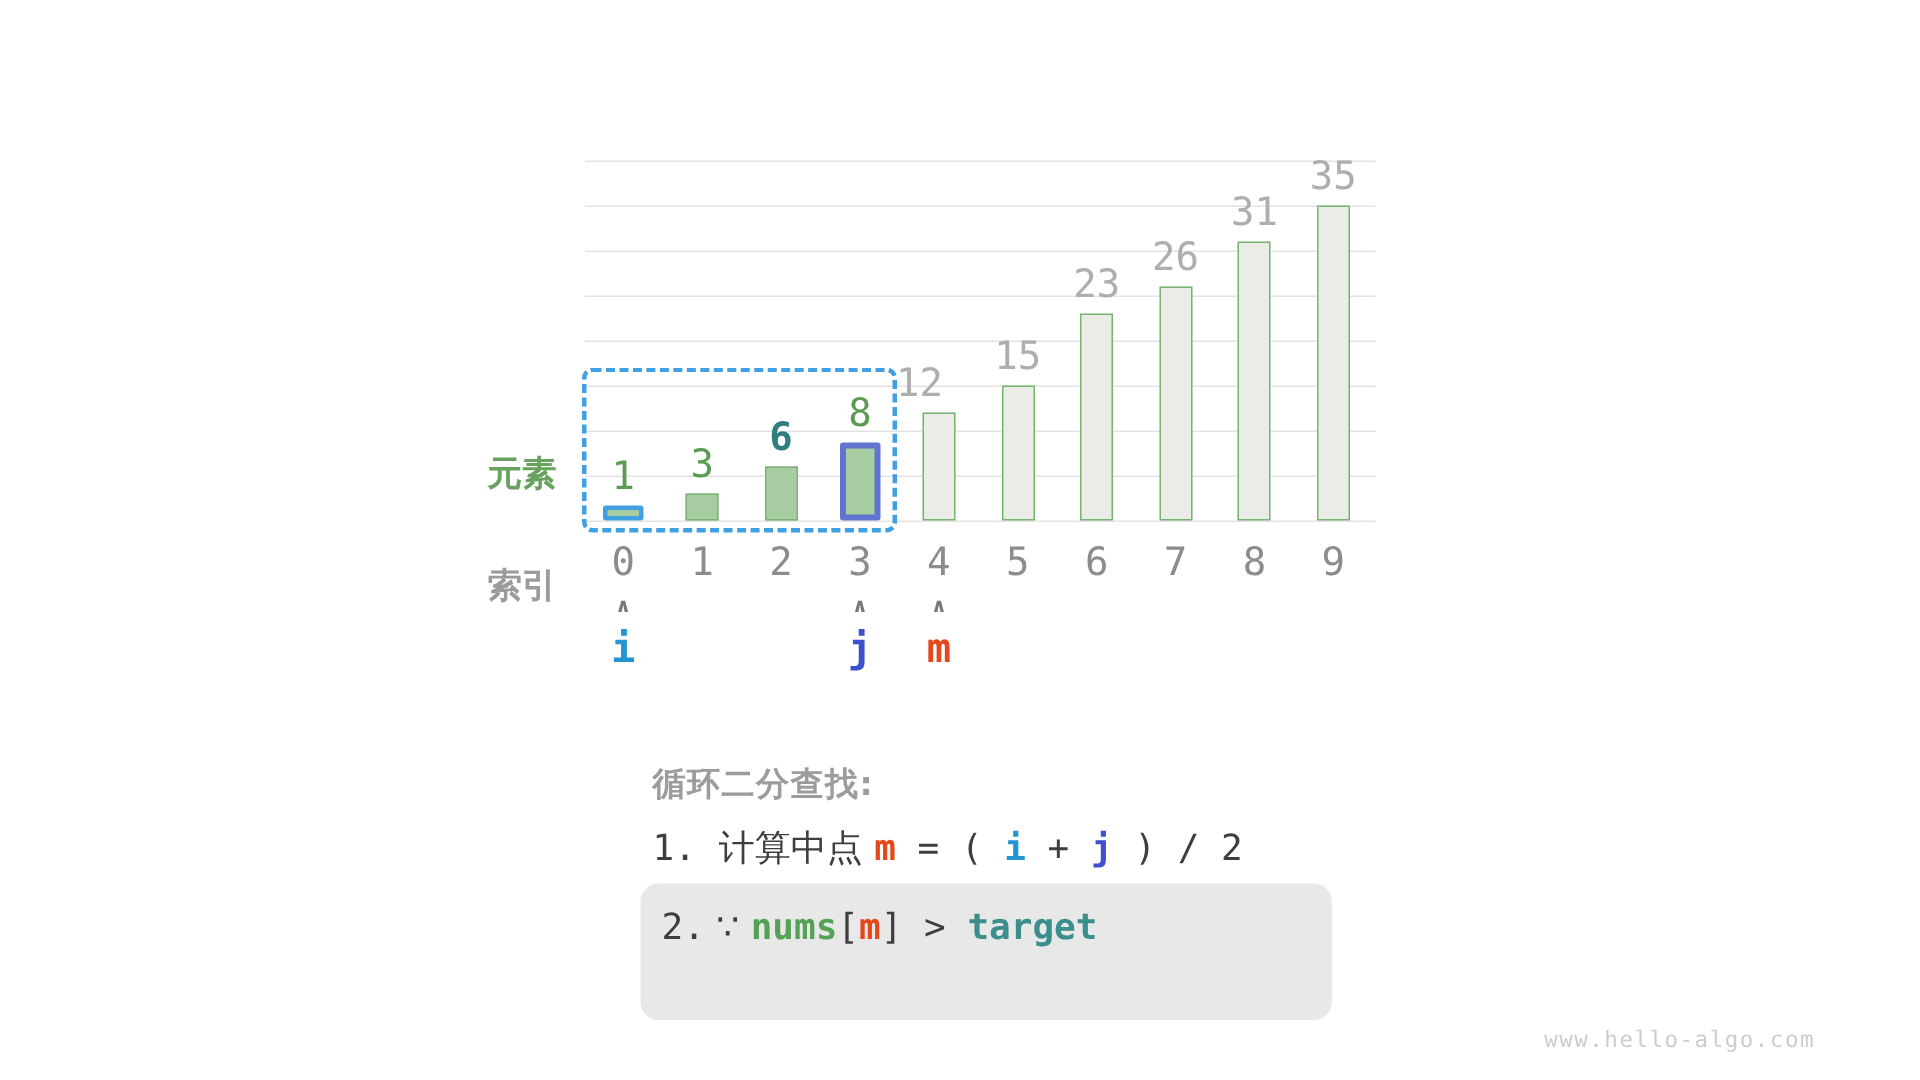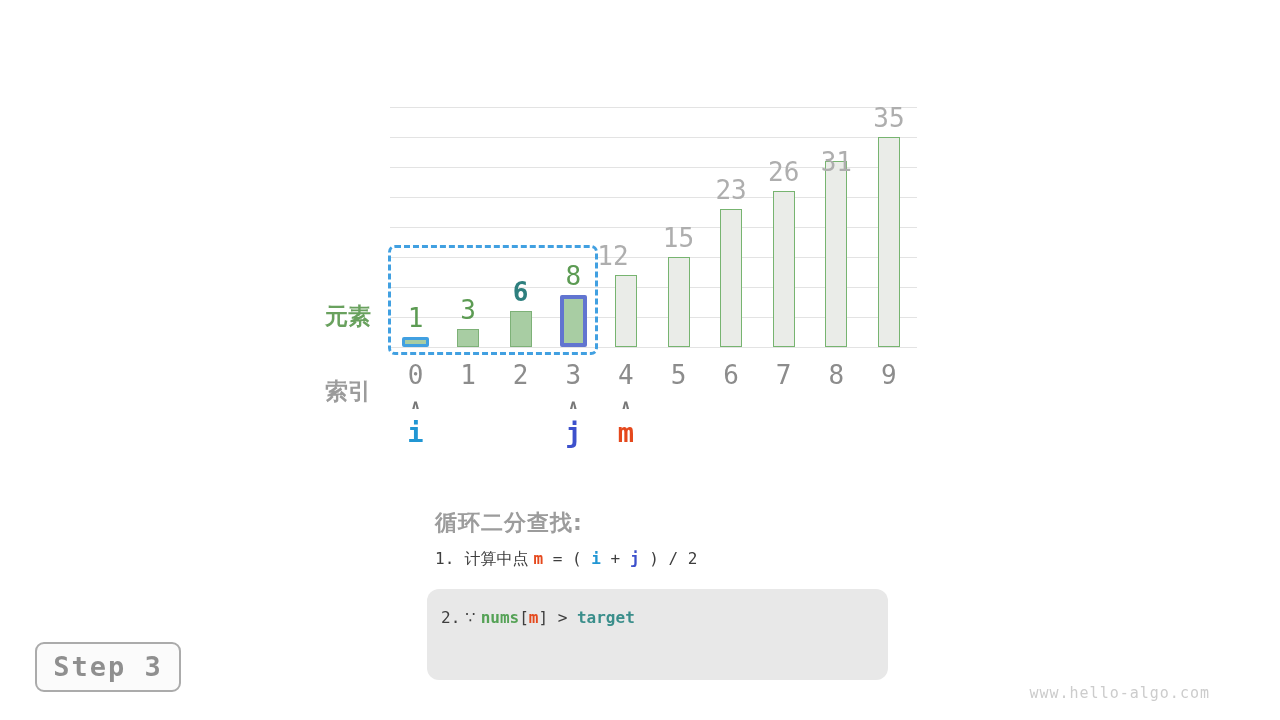--- a/index.html
+++ b/index.html
@@ -17,21 +17,21 @@
   .idx-label{position:absolute;width:64px;text-align:center;font-size:26px;line-height:28px;
     font-family:"DejaVu Sans Mono",monospace;}
   .caret{position:absolute;width:40px;text-align:center;font-size:13px;line-height:14px;
     color:#777777;font-weight:bold;}
   .ptr{position:absolute;width:40px;text-align:center;font-size:27px;line-height:30px;
     font-family:"DejaVu Sans Mono",monospace;font-weight:bold;}
   .axis-label{position:absolute;width:60px;text-align:center;font-size:23px;line-height:26px;font-weight:bold;}
   .range-rect{position:absolute;box-sizing:border-box;border:3px dashed #41A0E1;border-radius:7px;}
   .desc-title{position:absolute;left:435px;top:496px;font-size:22px;font-weight:bold;
     color:#9C9C9C;letter-spacing:1px;white-space:pre;margin-top:12px;}
-  .rich-line{white-space:pre;font-size:16px;color:#3E3E3E;}
+  .rich-line{white-space:pre;font-size:24px;color:#3E3E3E;}
   #line1{position:absolute;left:435px;top:549px;}
   .desc-box{position:absolute;left:427px;top:589px;width:461px;height:91px;background:#E8E8E8;
     border-radius:12px;padding:12px 0 0 14px;box-sizing:border-box;}
   .desc-box .rich-line{line-height:34px;}
   #lineB{padding-left:34px;}
   .step-badge{position:absolute;left:35px;top:642px;width:146px;height:50px;background:#FBFBFB;
     border:2px solid #ABABAB;border-radius:9px;box-sizing:border-box;text-align:center;}
   .step-badge span{font-family:"DejaVu Sans Mono",monospace;font-weight:bold;font-size:27px;
     line-height:46px;color:#8F8F8F;letter-spacing:2px;}
   .watermark{position:absolute;right:70px;top:684px;font-family:"DejaVu Sans Mono",monospace;
@@ -70,21 +70,21 @@
       <div class="bar" style="left: 667.5px; top: 257px; width: 22px; height: 90px; background: rgb(234, 236, 232); border: 1.5px solid rgb(119, 180, 112);"></div>
       <div class="bar-label" style="left: 646.5px; top: 223px; color: rgb(174, 174, 174);">15</div>
       <div class="idx-label" style="left: 646.5px; top: 361px; color: rgb(140, 140, 140);">5</div>
       <div class="bar" style="left: 720.1px; top: 209px; width: 22px; height: 138px; background: rgb(234, 236, 232); border: 1.5px solid rgb(119, 180, 112);"></div>
       <div class="bar-label" style="left: 699.1px; top: 175px; color: rgb(174, 174, 174);">23</div>
       <div class="idx-label" style="left: 699.1px; top: 361px; color: rgb(140, 140, 140);">6</div>
       <div class="bar" style="left: 772.7px; top: 191px; width: 22px; height: 156px; background: rgb(234, 236, 232); border: 1.5px solid rgb(119, 180, 112);"></div>
       <div class="bar-label" style="left: 751.7px; top: 157px; color: rgb(174, 174, 174);">26</div>
       <div class="idx-label" style="left: 751.7px; top: 361px; color: rgb(140, 140, 140);">7</div>
       <div class="bar" style="left: 825.3px; top: 161px; width: 22px; height: 186px; background: rgb(234, 236, 232); border: 1.5px solid rgb(119, 180, 112);"></div>
-      <div class="bar-label" style="left: 804.3px; top: 127px; color: rgb(174, 174, 174); margin-top: 20px;">31</div>
+      <div class="bar-label" style="left: 804.3px; top: 127px; color: rgb(174, 174, 174);">31</div>
       <div class="idx-label" style="left: 804.3px; top: 361px; color: rgb(140, 140, 140);">8</div>
       <div class="bar" style="left: 877.9px; top: 137px; width: 22px; height: 210px; background: rgb(234, 236, 232); border: 1.5px solid rgb(119, 180, 112);"></div>
       <div class="bar-label" style="left: 856.9px; top: 103px; color: rgb(174, 174, 174);">35</div>
       <div class="idx-label" style="left: 856.9px; top: 361px; color: rgb(140, 140, 140);">9</div>
       <div class="range-rect" style="left: 388px; top: 245px; width: 210.3px; height: 110px;"></div>
       <div class="caret" style="left: 395.5px; top: 398px;">∧</div>
       <div class="ptr" style="left: 395.5px; top: 418px; color: rgb(33, 150, 211);">i</div>
       <div class="caret" style="left: 553.3px; top: 398px;">∧</div>
       <div class="ptr" style="left: 553.3px; top: 418px; color: rgb(61, 81, 204);">j</div>
       <div class="caret" style="left: 605.9px; top: 398px;">∧</div>
@@ -95,19 +95,16 @@
   <div class="axis-label" style="left: 318px; top: 362px; color: rgb(155, 155, 155); margin-top: 16px;">索引</div>
 
   <div class="desc-title">循环二分查找:</div>
 
   <div id="line1" class="rich-line"><span class="mono">1.</span><span>  计算中点 </span><span class="mono b" style="color: rgb(229, 72, 28);">m</span><span class="mono"> = ( </span><span class="mono b" style="color: rgb(33, 150, 211);">i</span><span class="mono"> + </span><span class="mono b" style="color: rgb(61, 81, 204);">j</span><span class="mono"> ) / 2</span></div>
 
   <div class="desc-box">
     <div id="lineA" class="rich-line"><span class="mono">2.</span><span> ∵ </span><span class="mono b" style="color: rgb(85, 162, 86);">nums</span><span class="mono">[</span><span class="mono b" style="color: rgb(229, 72, 28);">m</span><span class="mono">] &gt; </span><span class="mono b" style="color: rgb(58, 142, 139);">target</span></div>
   </div>
 
-  <div class="step-badge">
-    <span>Step 3</span>
-  </div>
 
   <div class="watermark">www.hello-algo.com</div>
 
 </div>
 
 </body></html>

